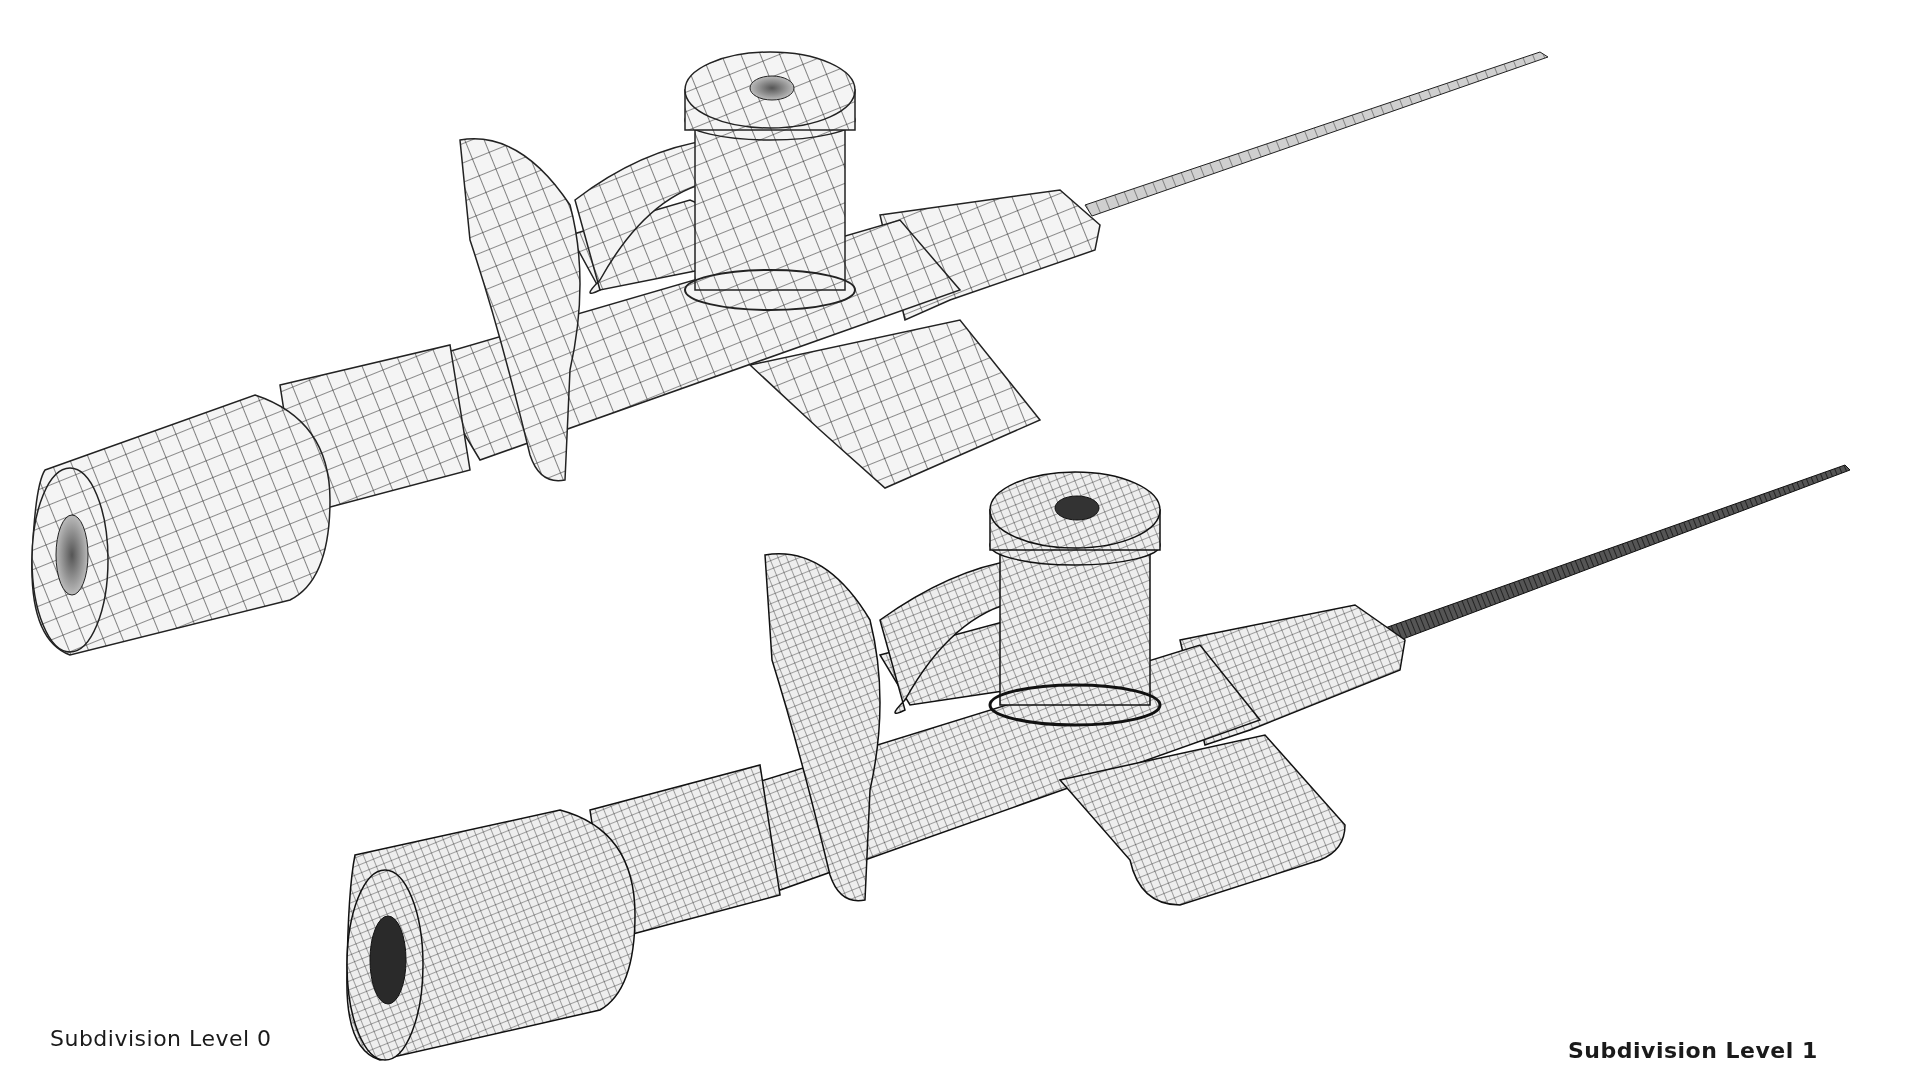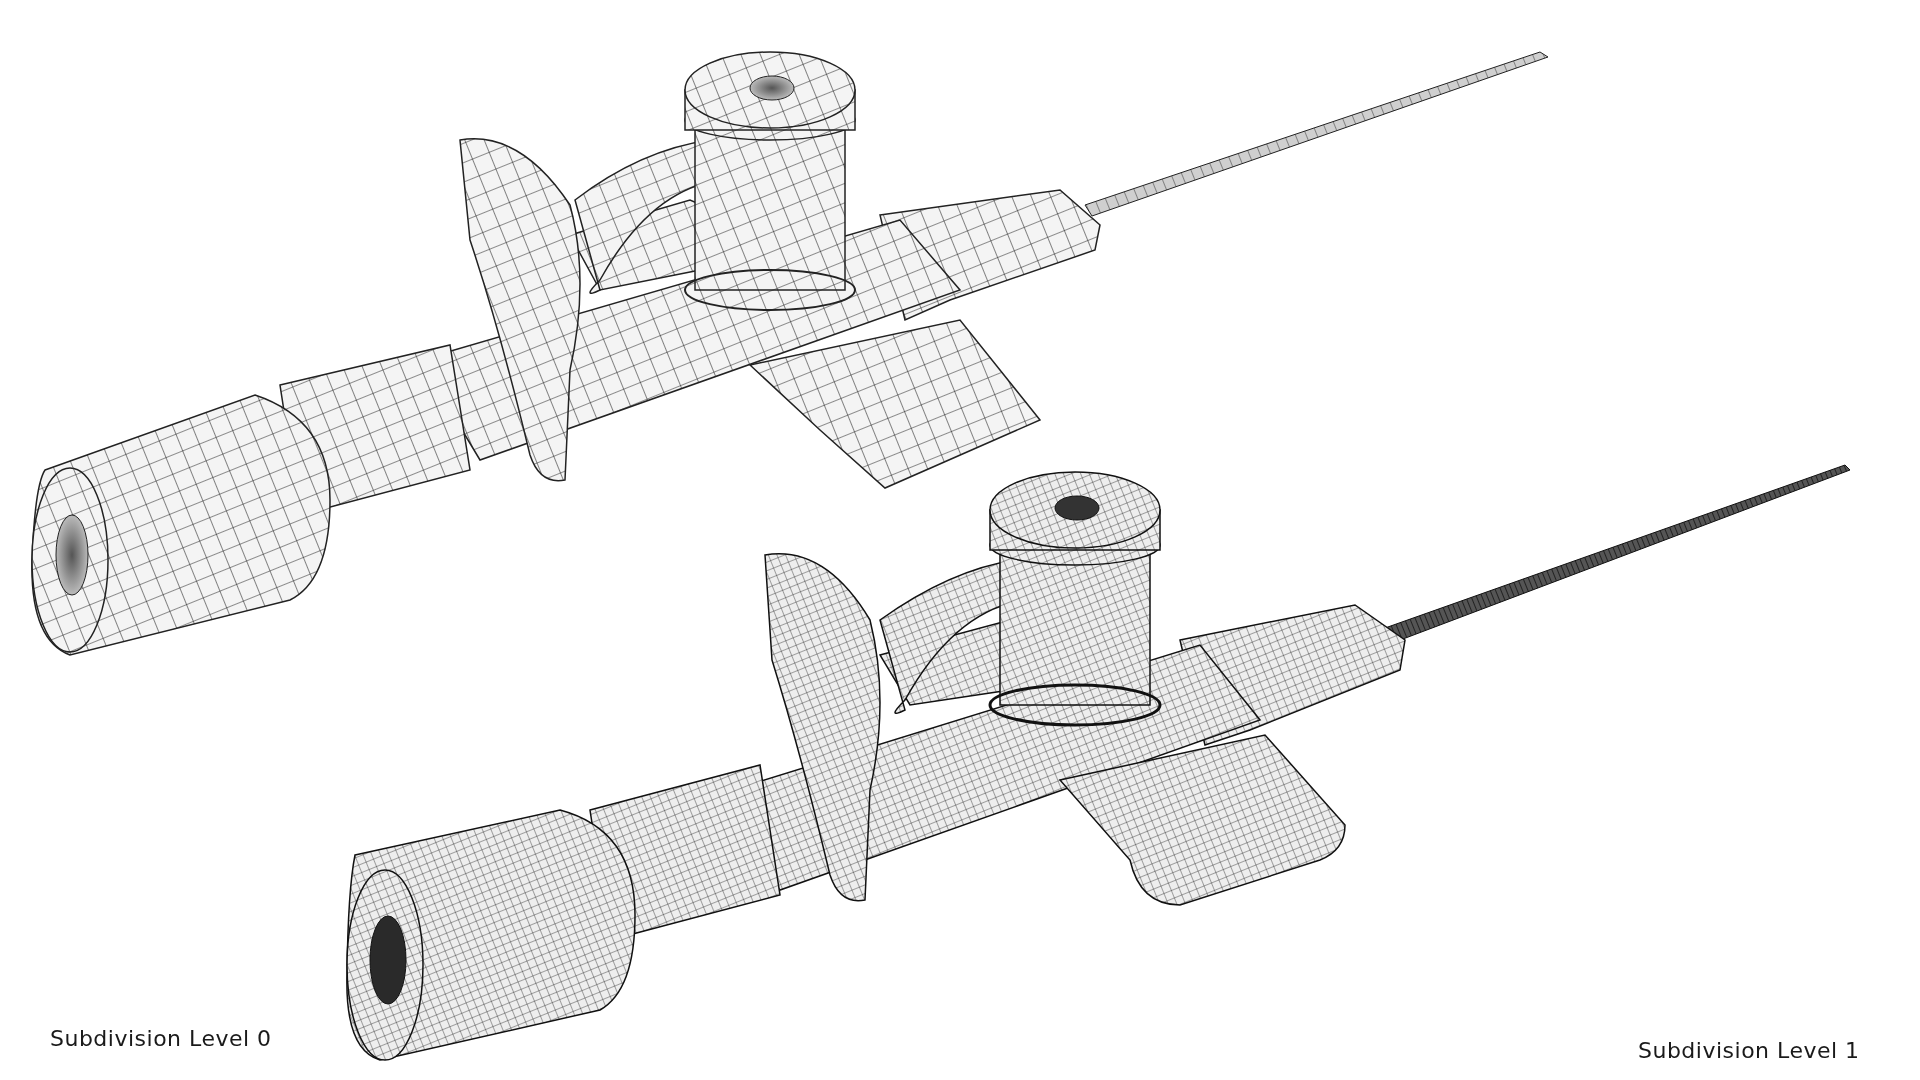--- a/index.html
+++ b/index.html
@@ -1,20 +1,20 @@
 <!DOCTYPE html>
 <html><head>
   <meta charset="utf-8">
   <style>
     html, body { margin: 0; padding: 0; background: #ffffff; }
     body { width: 1920px; height: 1080px; position: relative; overflow: hidden; font-family: "DejaVu Sans", sans-serif; }
     svg.scene { position: absolute; left: 0; top: 0; width: 1920px; height: 1080px; }
     .label { position: absolute; font-family: "DejaVu Sans", sans-serif; font-size: 22px; color: #1a1a1a; letter-spacing: 0.5px; white-space: nowrap; }
     #label-0 { left: 50px; top: 1026px; }
-    #label-1 { left: 1638px; top: 1038px; }
+    #label-1 { left: 1568px; top: 1038px; font-weight: bold; }
   </style>
 </head>
 <body>
 
 <svg class="scene" viewBox="0 0 1920 1080" xmlns="http://www.w3.org/2000/svg">
   <defs>
     <pattern id="meshCoarse" width="18" height="18" patternUnits="userSpaceOnUse" patternTransform="rotate(-22)">
       <rect width="18" height="18" fill="#f4f4f4"></rect>
       <path d="M0 0 H18 M0 0 V18" stroke="#222" stroke-width="1.1" fill="none"></path>
     </pattern>

